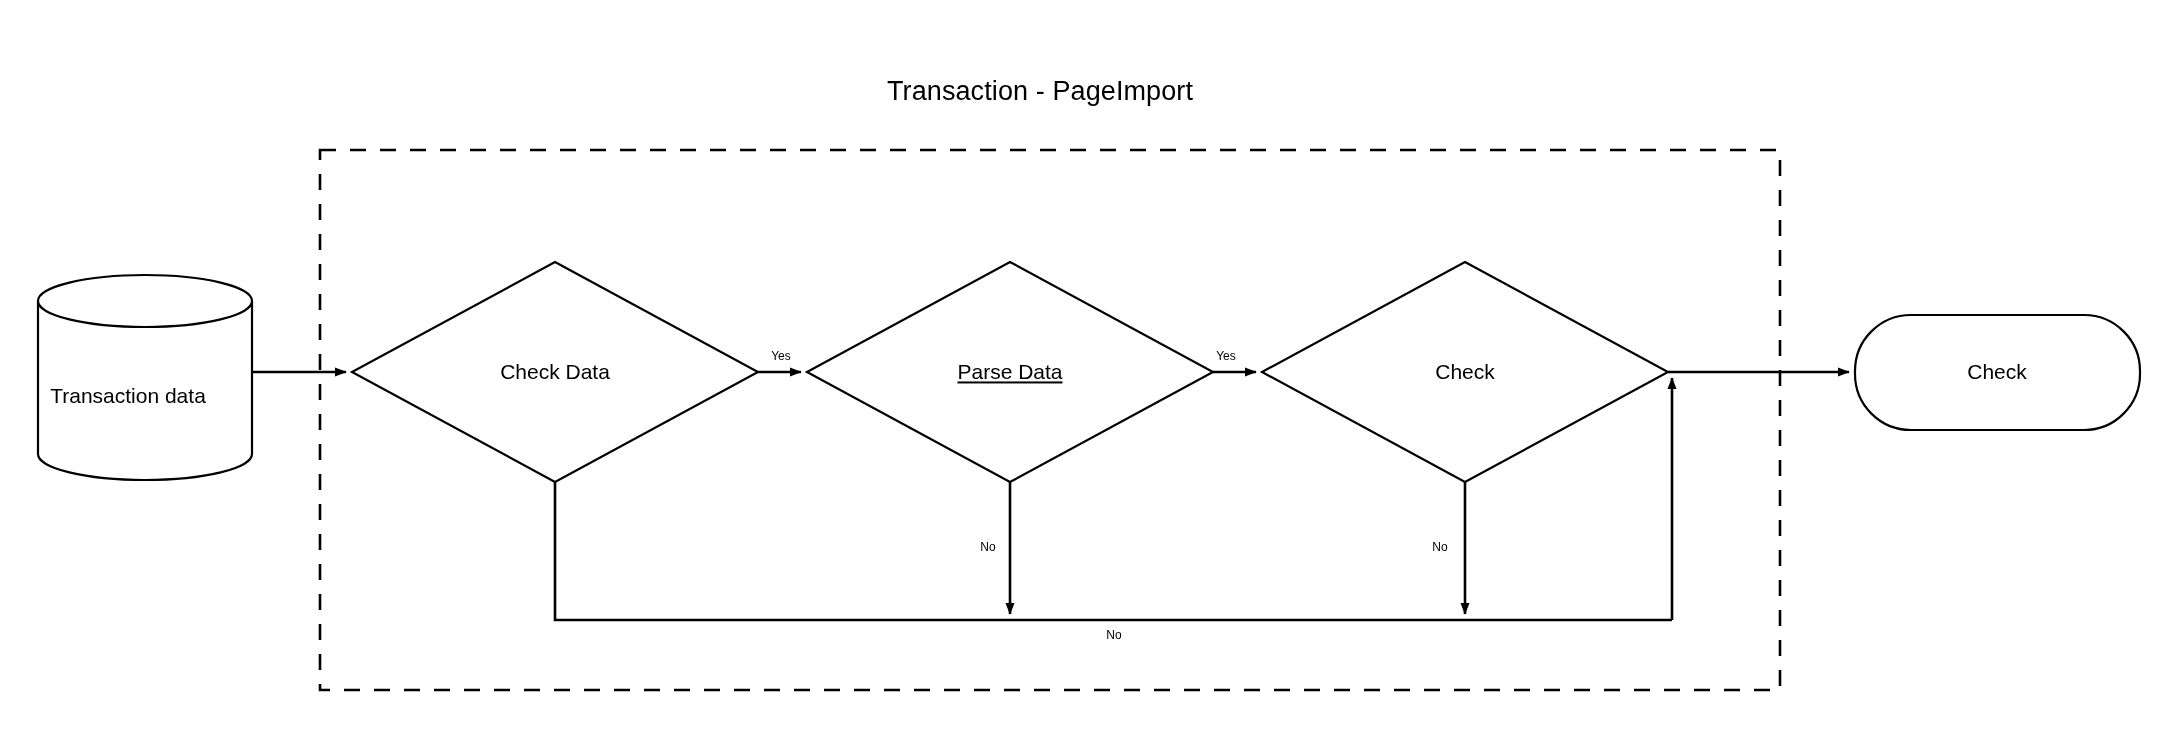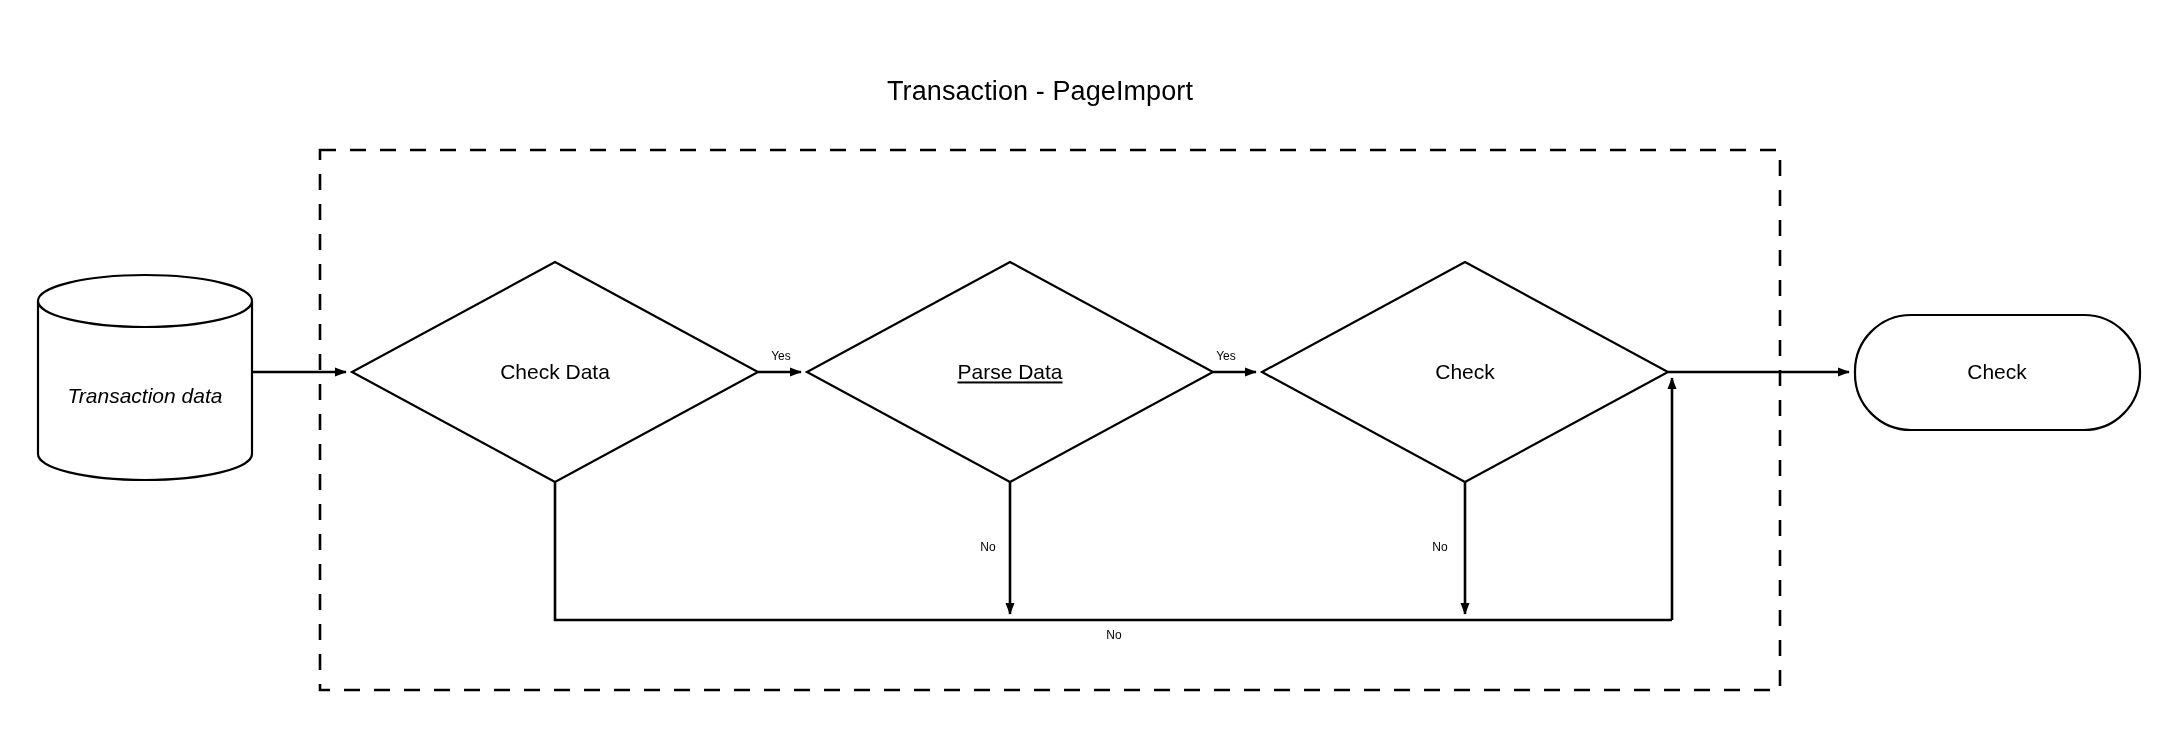--- a/index.html
+++ b/index.html
@@ -115,21 +115,21 @@
     <path class="edge-line" d="M 1010 482 L 1010 614" marker-end="url(#arrow)"></path>
 
     <path class="edge-line" d="M 1465 482 L 1465 614" marker-end="url(#arrow)"></path>
 
     <path class="edge-line" d="M 1672 620 L 1672 378" marker-end="url(#arrow)"></path>
 
   </svg>
 
   <div class="lbl title-lbl" style="left:1040px; top:92px;">Transaction - PageImport</div>
 
-  <div class="lbl node-lbl" style="left:145px; top:396px;font-style:italic;">Transaction data</div>
+  <div class="lbl node-lbl" style="left:128px; top:396px;">Transaction data</div>
 
   <div class="lbl node-lbl" style="left:555px; top:372px;">Check Data</div>
 
   <div class="lbl node-lbl" style="left:1010px; top:372px;text-decoration:underline;">Parse Data</div>
 
   <div class="lbl node-lbl" style="left:1465px; top:372px;">Check</div>
 
   <div class="lbl node-lbl" style="left:1997px; top:372px;">Check</div>
 
   <div class="lbl edge-lbl" style="left:781px; top:357px;">Yes</div>

